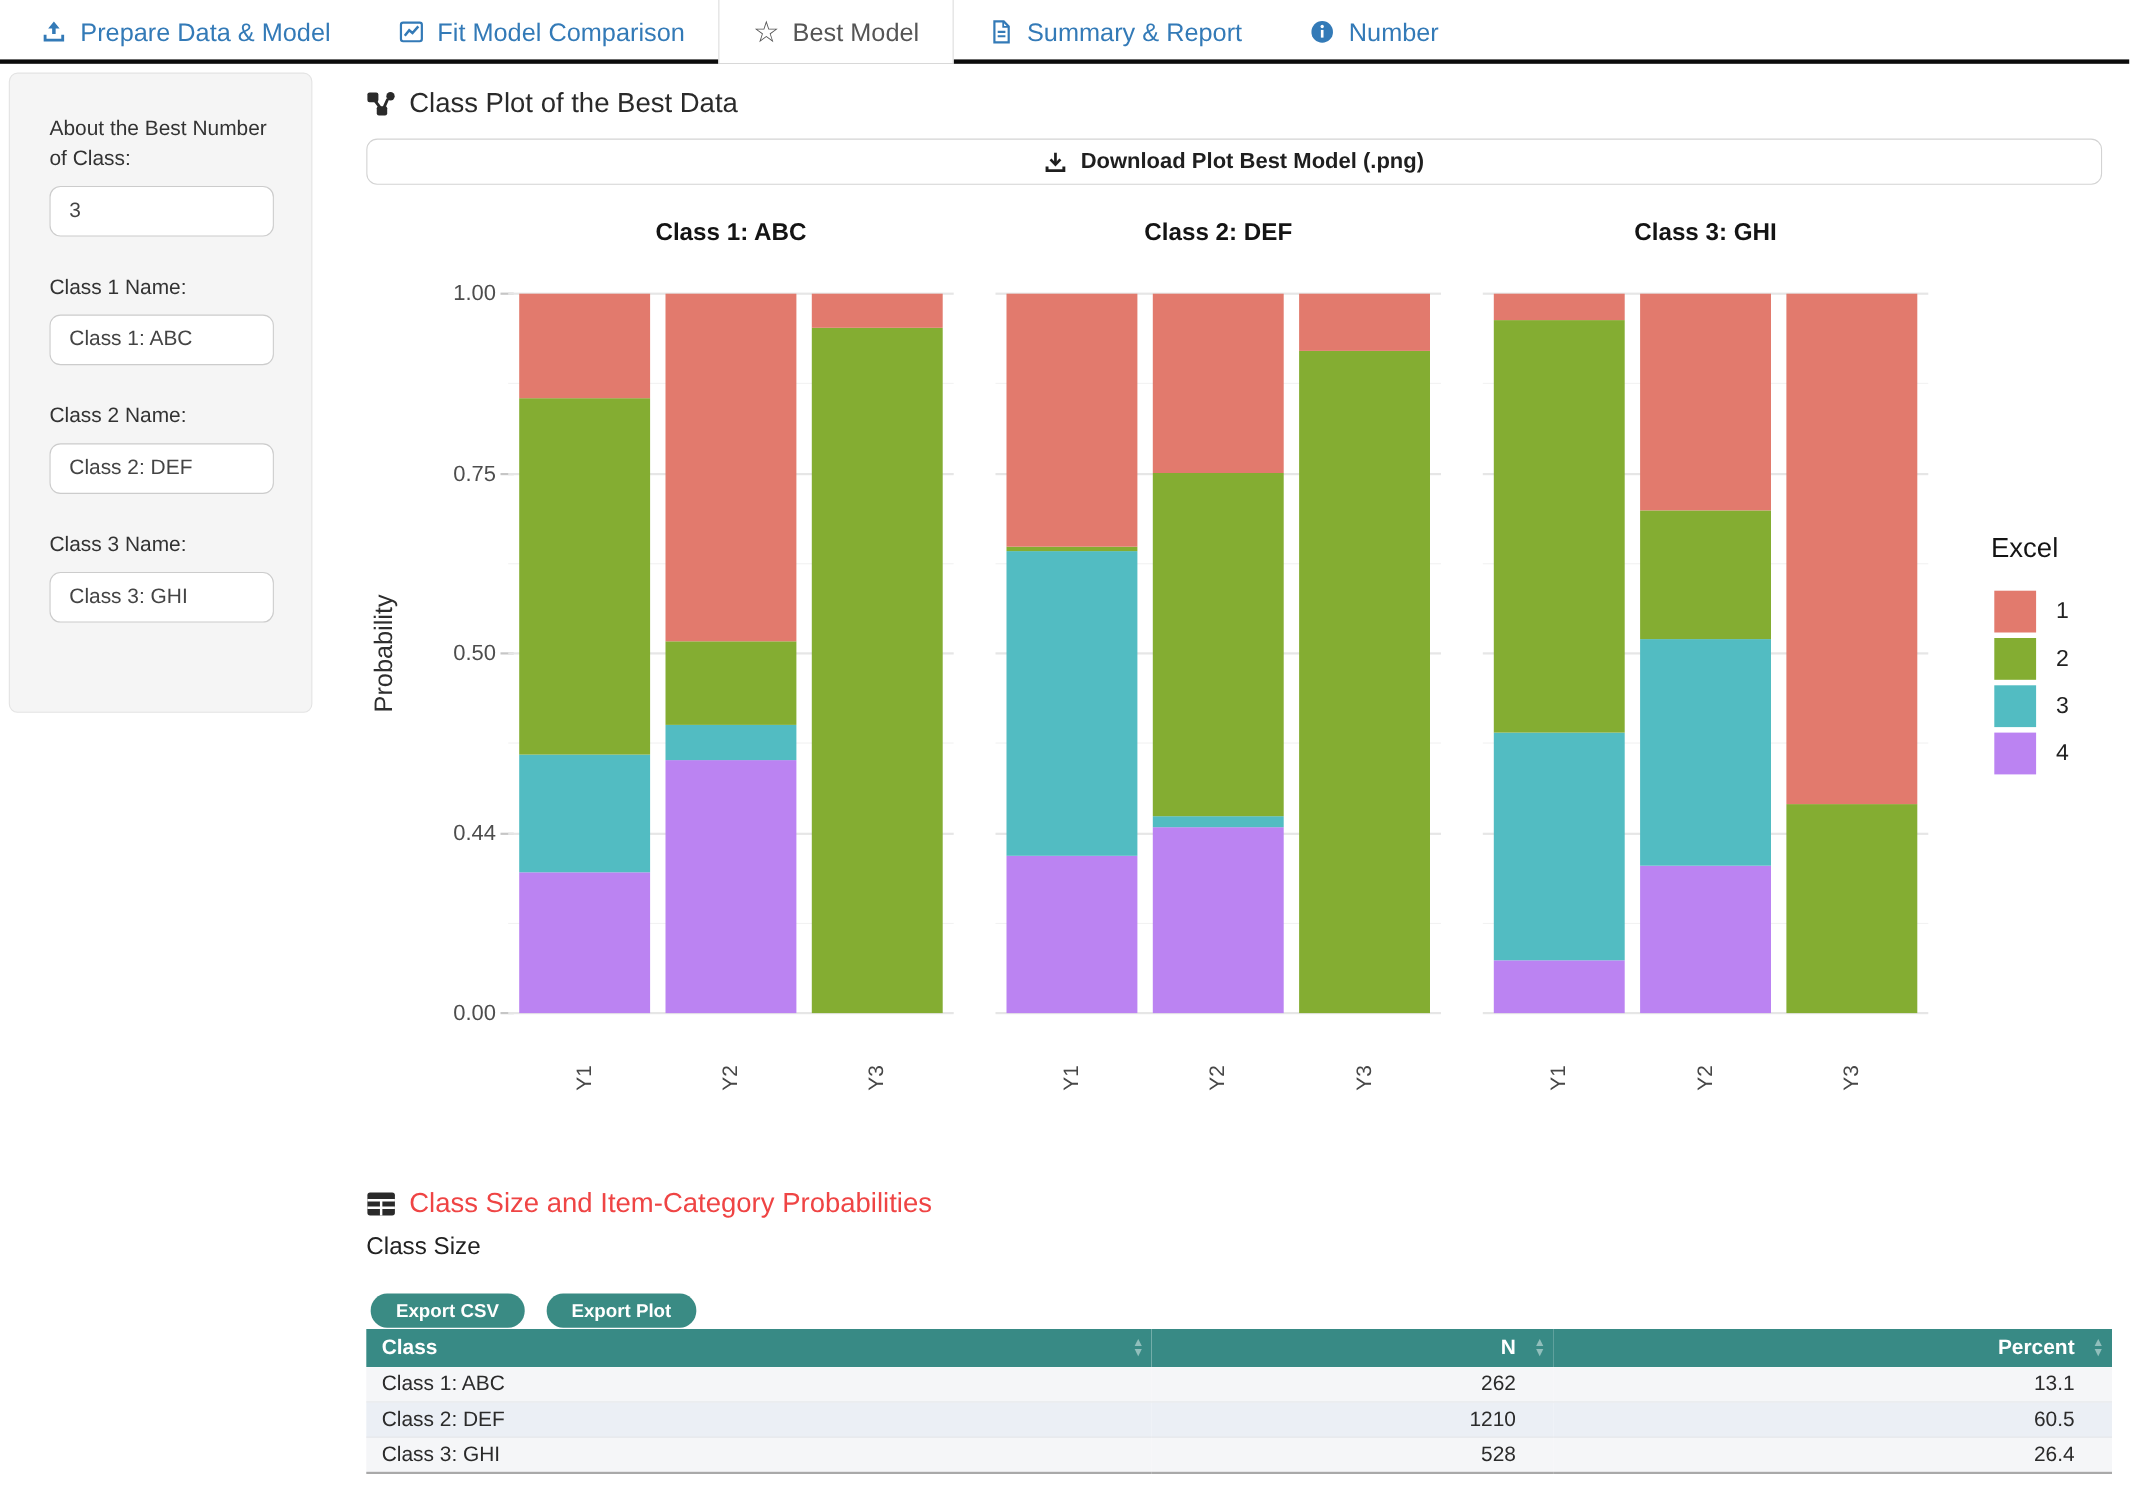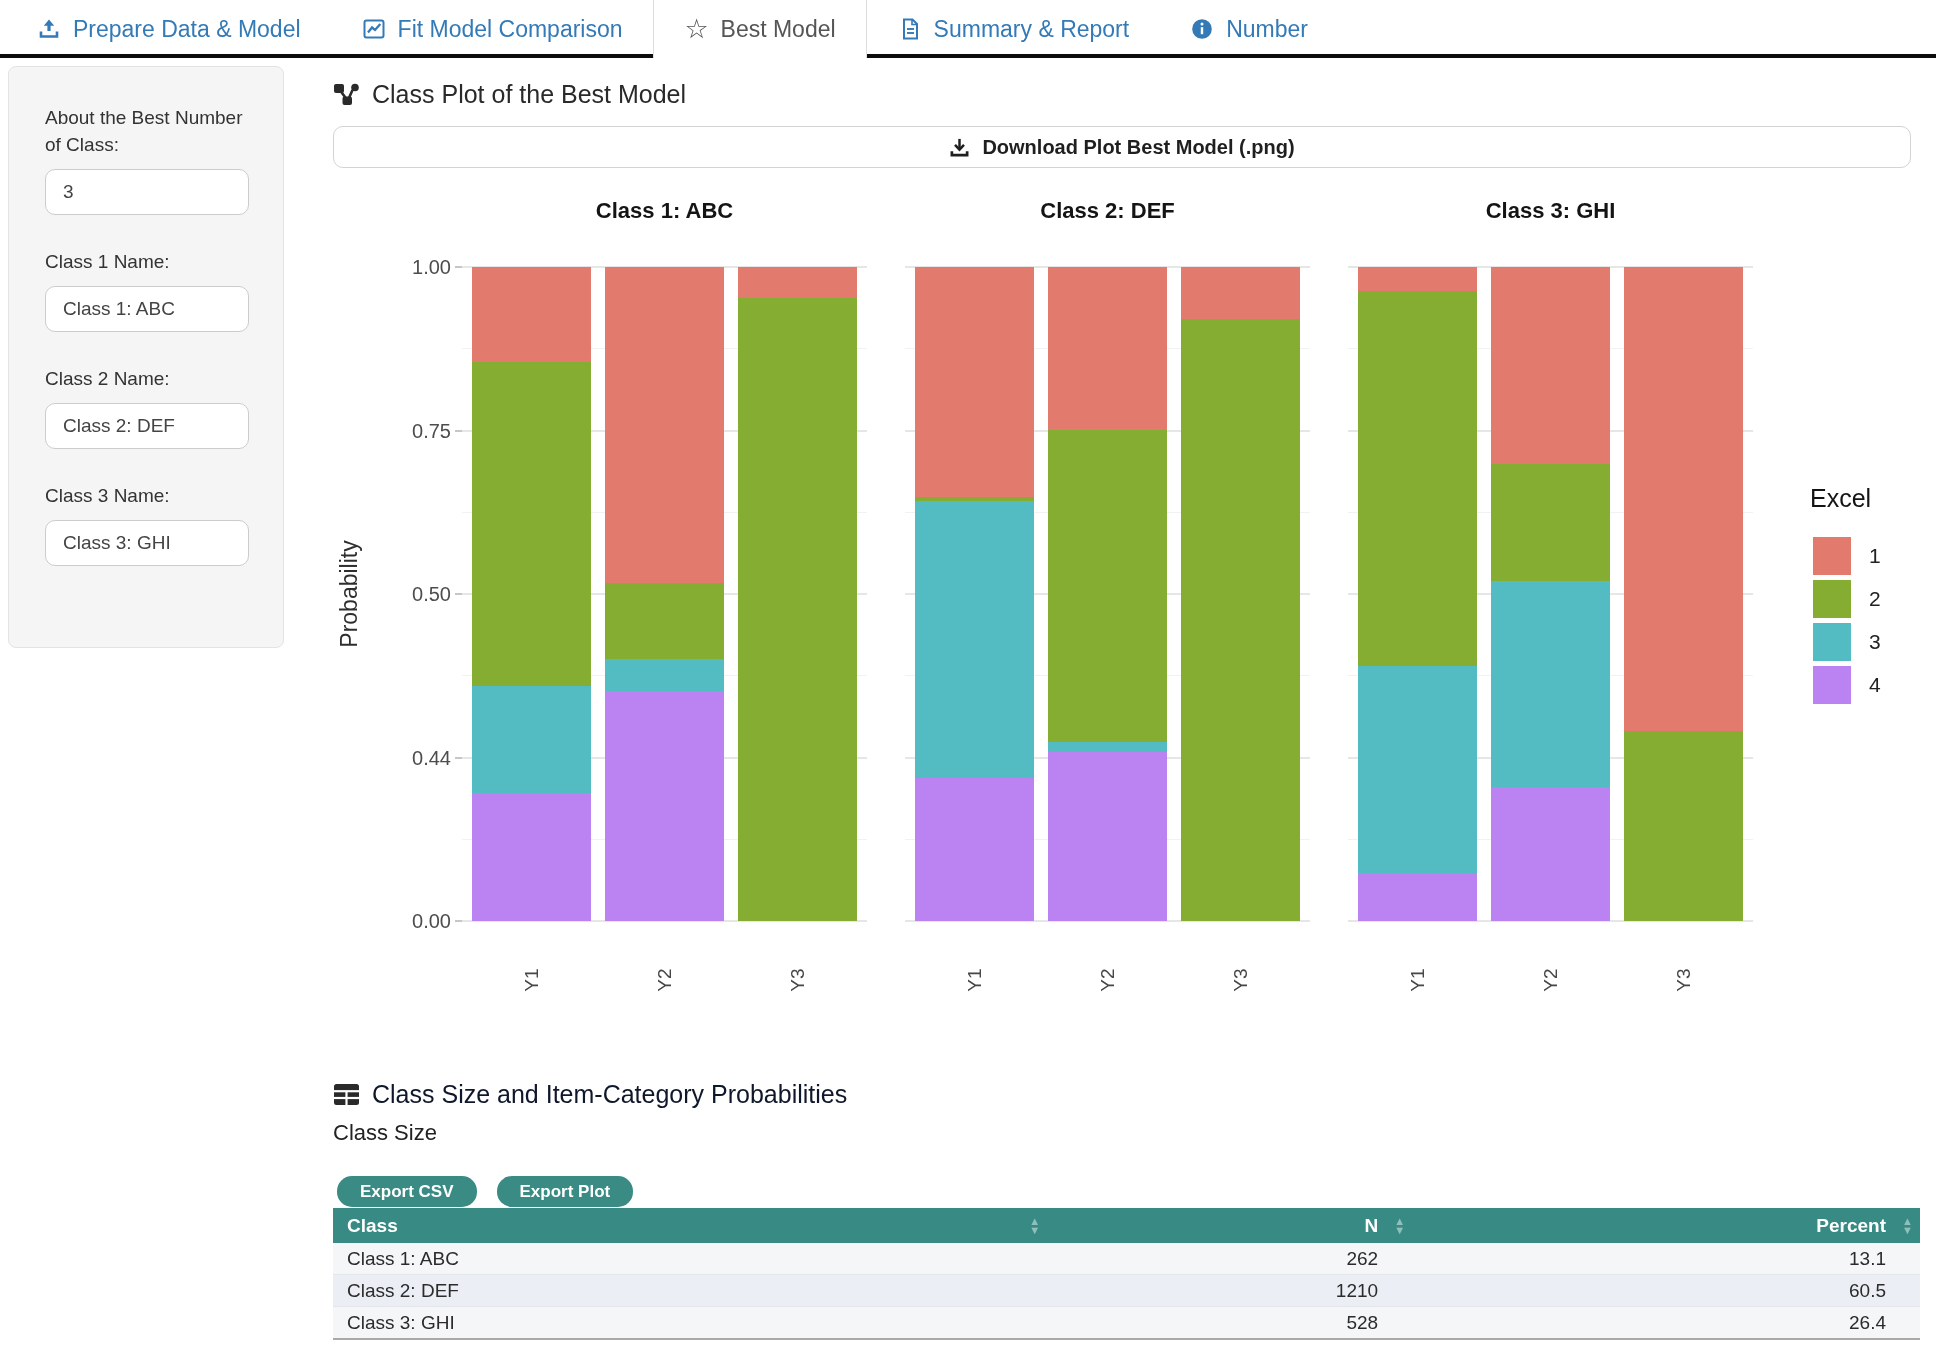--- a/index.html
+++ b/index.html
@@ -43,21 +43,21 @@
   .xtick-label{position:absolute;font-size:19px;color:#474747;white-space:nowrap;
                transform:translate(-50%,-50%) rotate(-90deg);}
   .ylabel{position:absolute;font-size:23px;color:#2e2e2e;white-space:nowrap;
           transform:translate(-50%,-50%) rotate(-90deg);}
   .legend-title{position:absolute;font-size:25px;color:#141414;}
   .legend-swatch{position:absolute;width:38px;height:38px;}
   .legend-label{position:absolute;width:44px;font-size:21px;color:#222;line-height:38px;}
 
   
   .table-heading{position:absolute;left:333px;top:1080px;display:flex;align-items:center;gap:12px;
-                 font-size:25px;color:#0f172a;}
+                 font-size:25px;color:#ef4444;}
   .table-subtitle{position:absolute;left:333px;top:1120px;font-size:22px;color:#222;}
   .export-row{position:absolute;left:337px;top:1176px;display:flex;gap:20px;}
   .export-btn{height:31px;border:none;border-radius:15px;background:#3a8b84;color:#fff;
               font-family:inherit;font-size:17px;font-weight:bold;padding:0 23px;cursor:pointer;}
   .data-table{position:absolute;left:333px;top:1208px;width:1587px;border-collapse:collapse;
               font-size:19px;}
   .data-table th{position:relative;background:#388a85;color:#fff;font-weight:bold;height:35px;
                  padding:0 34px 0 14px;text-align:left;cursor:pointer;}
   .data-table th.num{text-align:right;}
   .data-table td{height:31px;padding:0 34px 0 14px;color:#2b2b2b;border-bottom:1px solid #e4e6e9;}
@@ -138,21 +138,21 @@
 
   <div class="plot-heading">
     <span style="display:inline-flex;">
       <svg width="27" height="25" viewBox="0 0 27 25">
           <path d="M7.5 9 L13.5 17 M19.5 8 L15.5 17" stroke="#2a2a2a" stroke-width="2.6"></path>
           <rect x="1" y="2" width="10" height="9" rx="2" fill="#2a2a2a"></rect>
           <circle cx="22" cy="5.5" r="3.8" fill="#2a2a2a"></circle>
           <rect x="9.5" y="14.5" width="9.5" height="8.5" rx="2" fill="#2a2a2a"></rect>
         </svg>
     </span>
-    <span>Class Plot of the Best Model</span>
+    <span>Class Plot of the Best Data</span>
   </div>
 
   <div class="download-btn">
     <span style="display:inline-flex;">
       <svg width="21" height="21" viewBox="0 0 22 22">
           <path d="M11 2 V12" stroke="#1f1f1f" stroke-width="2.6"></path>
           <path d="M6.3 8.2 L11 13.2 L15.7 8.2" fill="none" stroke="#1f1f1f" stroke-width="2.6"></path>
           <path d="M3 15 V19 H19 V15" fill="none" stroke="#1f1f1f" stroke-width="2.8"></path>
         </svg>
     </span>

